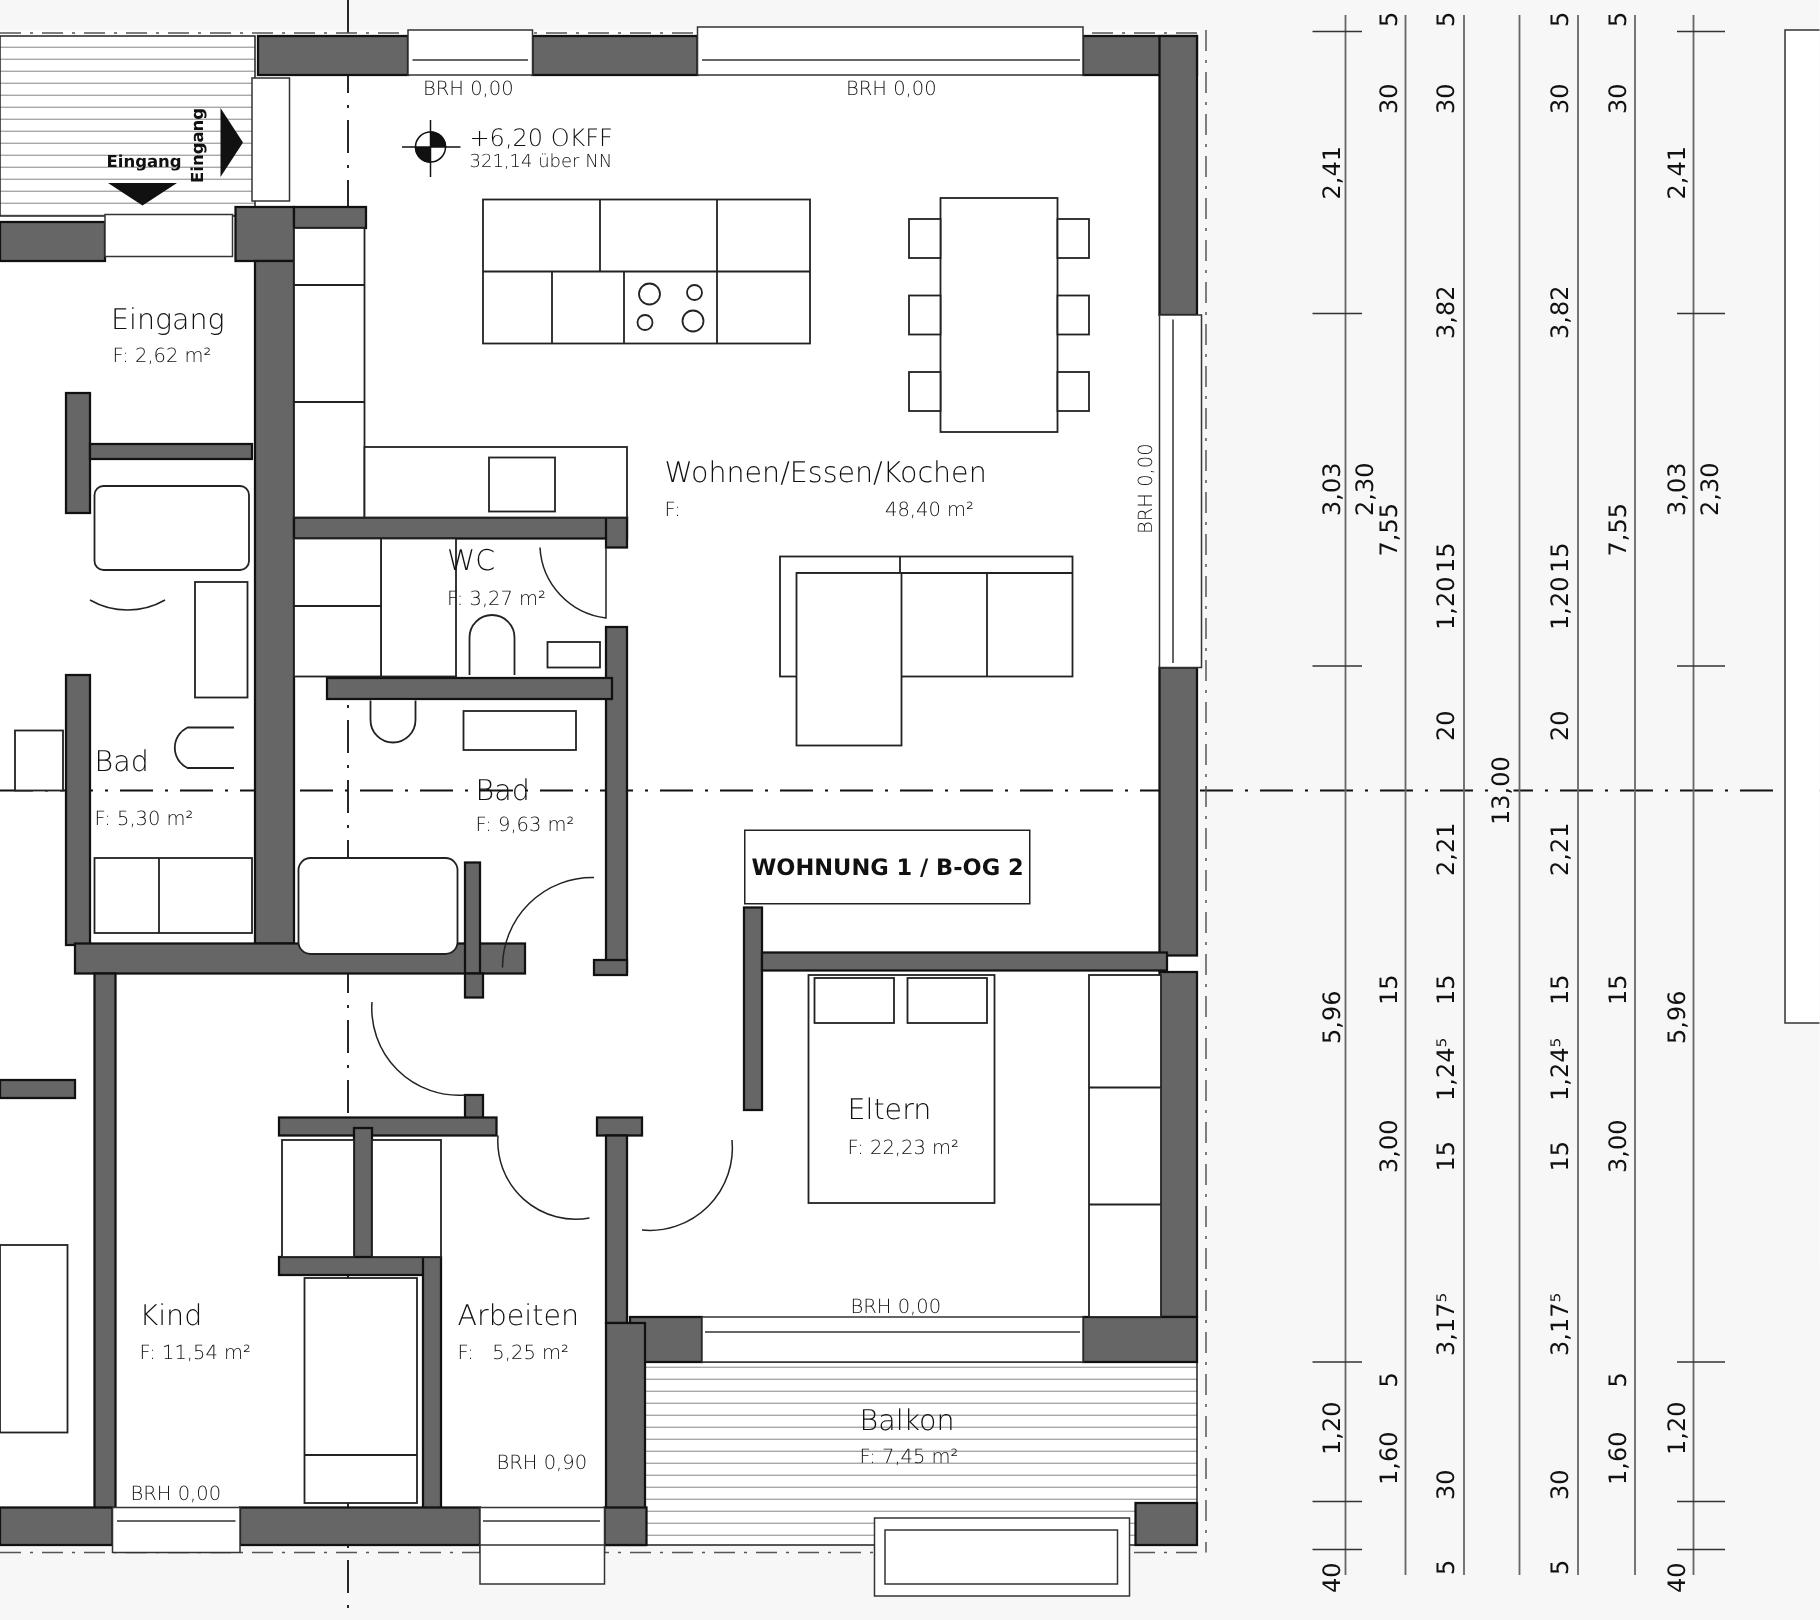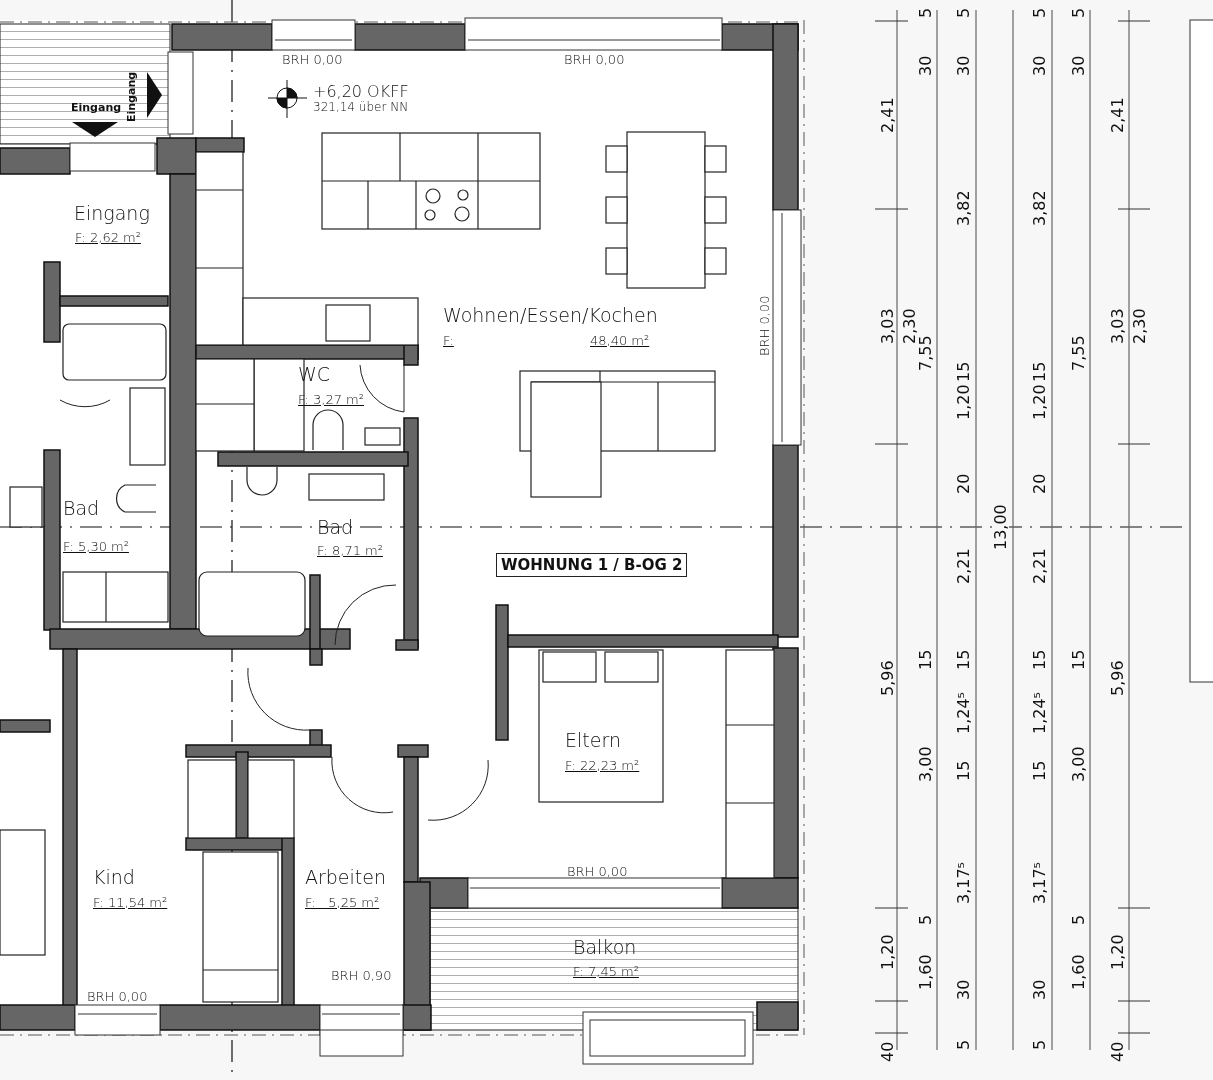--- a/index.html
+++ b/index.html
@@ -1,23 +1,23 @@
 <!DOCTYPE html>
 <html><head>
 <meta charset="utf-8">
 <style>
   html, body { margin:0; padding:0; background:#f7f7f7; }
   body { width:1213px; height:1080px; position:relative; overflow:hidden; font-family:"Liberation Sans", sans-serif; color:#111; }
   #plan { position:absolute; left:0; top:0; }
   .lbl { position:absolute; font-family:"DejaVu Sans", sans-serif; color:#111; white-space:nowrap; font-weight:300; }
   .room { font-size:19px; }
-  .area { font-size:13px;text-decoration:underline; }
+  .area { font-size:13px; }
   .small { font-size:13px; }
   .dim { position:absolute; font-family:"DejaVu Sans", sans-serif; font-size:16px; color:#111; white-space:nowrap; transform-origin:left top; transform:rotate(-90deg); background:#f7f7f7; line-height:16px; }
-  .tag { position:absolute; border:1.5px solid #222; padding:2px 4px; font-family:"DejaVu Sans", sans-serif; font-weight:bold; font-size:15px; background:#fff; }
+  .tag { position:absolute; border:1.5px solid #222; padding:15px 4px; font-family:"DejaVu Sans", sans-serif; font-weight:bold; font-size:15px; background:#fff; }
 </style>
 </head>
 <body>
 
 <svg id="plan" width="1213" height="1080" viewBox="0 0 1213 1080" xmlns="http://www.w3.org/2000/svg">
   <defs>
     <pattern id="deck" width="8" height="8" patternUnits="userSpaceOnUse">
       <rect width="8" height="8" fill="#fff"></rect>
       <line x1="0" y1="7.5" x2="8" y2="7.5" stroke="#999" stroke-width="0.8"></line>
     </pattern>
@@ -239,21 +239,21 @@
 <div class="lbl area" style="left:443px;top:333px">F:</div>
 <div class="lbl area" style="left:590px;top:333px">48,40 m²</div>
 
 <div class="lbl room" style="left:298px;top:363px">WC</div>
 <div class="lbl area" style="left:298px;top:392px">F: 3,27 m²</div>
 
 <div class="lbl room" style="left:63px;top:497px">Bad</div>
 <div class="lbl area" style="left:63px;top:539px">F: 5,30 m²</div>
 
 <div class="lbl room" style="left:317px;top:516px">Bad</div>
-<div class="lbl area" style="left:317px;top:543px">F: 8,71 m²</div>
+<div class="lbl area" style="left:317px;top:543px">F: 9,63 m²</div>
 
 <div class="tag" style="left:496px;top:553px">WOHNUNG 1 / B-OG 2</div>
 
 <div class="lbl room" style="left:565px;top:729px">Eltern</div>
 <div class="lbl area" style="left:565px;top:758px">F: 22,23 m²</div>
 
 <div class="lbl room" style="left:93px;top:866px">Kind</div>
 <div class="lbl area" style="left:93px;top:895px">F: 11,54 m²</div>
 
 <div class="lbl room" style="left:305px;top:866px">Arbeiten</div>

